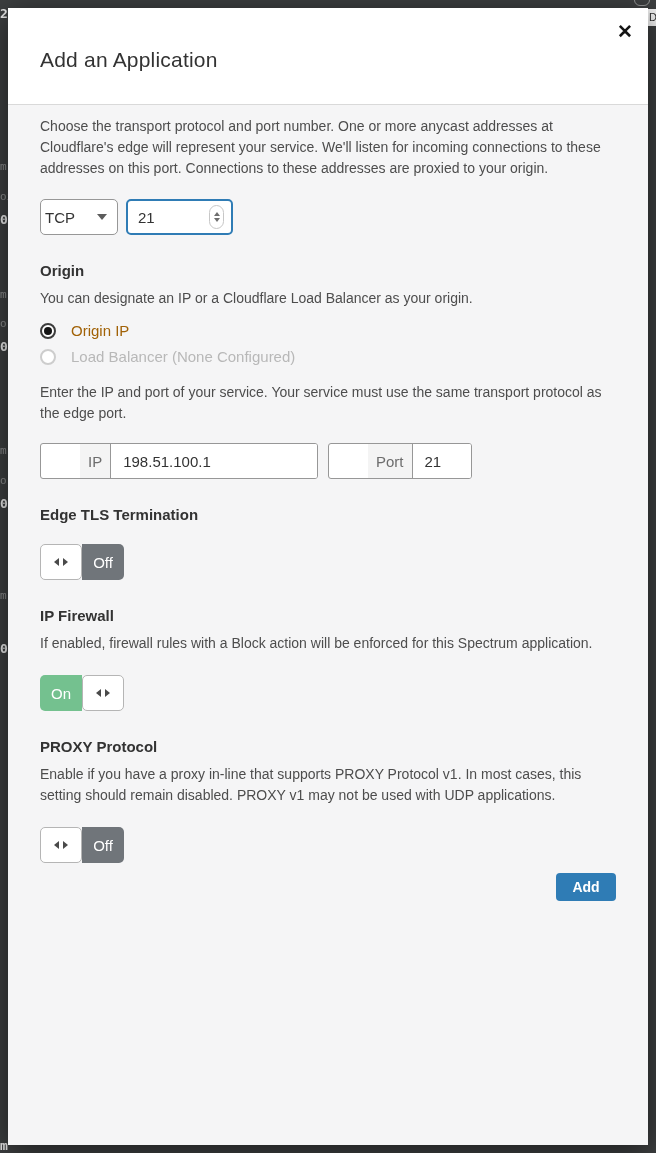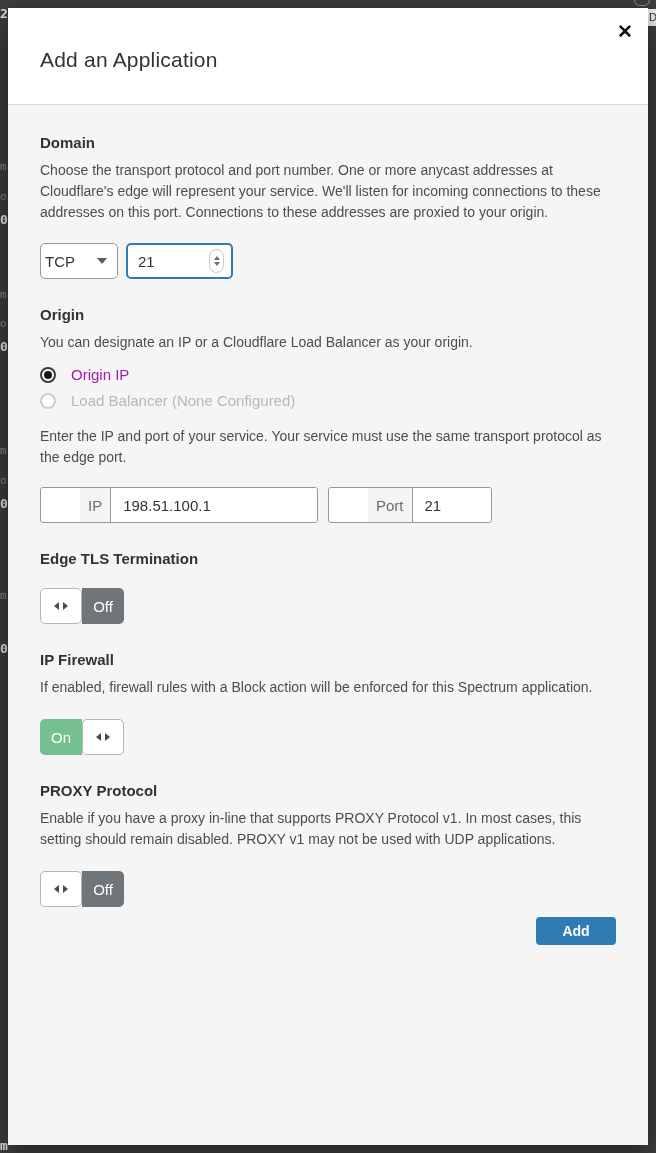--- a/index.html
+++ b/index.html
@@ -93,40 +93,40 @@
   
   .radio-row { margin-top: 13px; display: flex; align-items: center; }
   .radio-row + .radio-row { margin-top: 9px; }
   .radio-outer {
     width: 16px; height: 16px; border-radius: 50%; border: 2px solid #3c3c3c;
     display: flex; align-items: center; justify-content: center; background: #fff;
     flex: 0 0 16px; cursor: pointer;
   }
   .radio-dot { width: 8px; height: 8px; border-radius: 50%; background: #151515; }
   .radio-outer.disabled { border-color: #cdcdcd; }
-  .radio-label { margin-left: 15px; font-size: 15px; color: #a21caf; }
+  .radio-label { margin-left: 15px; font-size: 15px; color: #a16207; }
   .radio-label.disabled { color: #b8b8b8; }
 
   
   .ipport-row { margin-top: 19px; display: flex; gap: 10px; }
   .input-group {
     display: flex; height: 36px; border: 1px solid #979797; border-radius: 3px;
     background: #fff; overflow: hidden; padding-left: 39px;
   }
   .ig-prefix {
     background: #f4f4f4; border-right: 1px solid #979797; color: #6d6d6d;
     font-size: 15px; display: flex; align-items: center; padding: 0 8px;
   }
   .input-group input {
     border: none; outline: none; font-size: 15px; color: #333; padding: 0 12px;
     font-family: "Liberation Sans", sans-serif; min-width: 0;
   }
   .ip-group { width: 278px; }
   .ip-group input { flex: 1; }
-  .portgrp { width: 164px; }
+  .portgrp { width: 144px; }
   .portgrp input { flex: 1; }
 
   
   .toggle {
     margin-top: 21px; width: 84px; height: 36px; border-radius: 13px;
     display: flex; overflow: visible; cursor: pointer;
   }
   .toggle-side {
     width: 42px; height: 36px; display: flex; align-items: center; justify-content: center;
     font-size: 15px; color: #fff;
@@ -136,21 +136,21 @@
   .toggle-handle {
     width: 42px; height: 36px; background: #fff; border: 1px solid #b5b5b5;
     border-radius: 5px; display: flex; align-items: center; justify-content: center; gap: 4px;
   }
   .arr-left  { width:0;height:0;border-top:4px solid transparent;border-bottom:4px solid transparent;border-right:5px solid #4a4a4a; }
   .arr-right { width:0;height:0;border-top:4px solid transparent;border-bottom:4px solid transparent;border-left:5px solid #4a4a4a; }
 
   
   .footer-row { margin-top: 10px; display: flex; justify-content: flex-end; }
   .add-btn {
-    width: 80px; height: 28px; background: #2f7cb5; border: none; border-radius: 4px;
+    width: 60px; height: 28px; background: #2f7cb5; border: none; border-radius: 4px;
     color: #fff; font-size: 14px; font-weight: 700; cursor: pointer;
     font-family: "Liberation Sans", sans-serif;
     display: flex; align-items: center; justify-content: center;
   }
 </style>
 </head>
 <body>
 
 <div class="backdrop">
   <span class="bd-frag bright" style="top:6px">2</span>
@@ -172,21 +172,20 @@
 
 <div class="modal">
 
   <div class="modal-header">
     <h1 class="modal-title">Add an Application</h1>
     <div class="close-btn">✕</div>
   </div>
 
   <div class="modal-body">
 
-    <div class="sec-label">Domain</div>
 
     <div class="sec-desc">Choose the transport protocol and port number. One or more anycast addresses at Cloudflare's edge will represent your service. We'll listen for incoming connections to these addresses on this port. Connections to these addresses are proxied to your origin.</div>
     <div class="edgeport-row">
       <div class="select">
         <span>TCP</span>
         <span class="caret-down"></span>
       </div>
       <div class="numwrap">
         <input type="text" value="21" style="">
         <div class="spinner">

